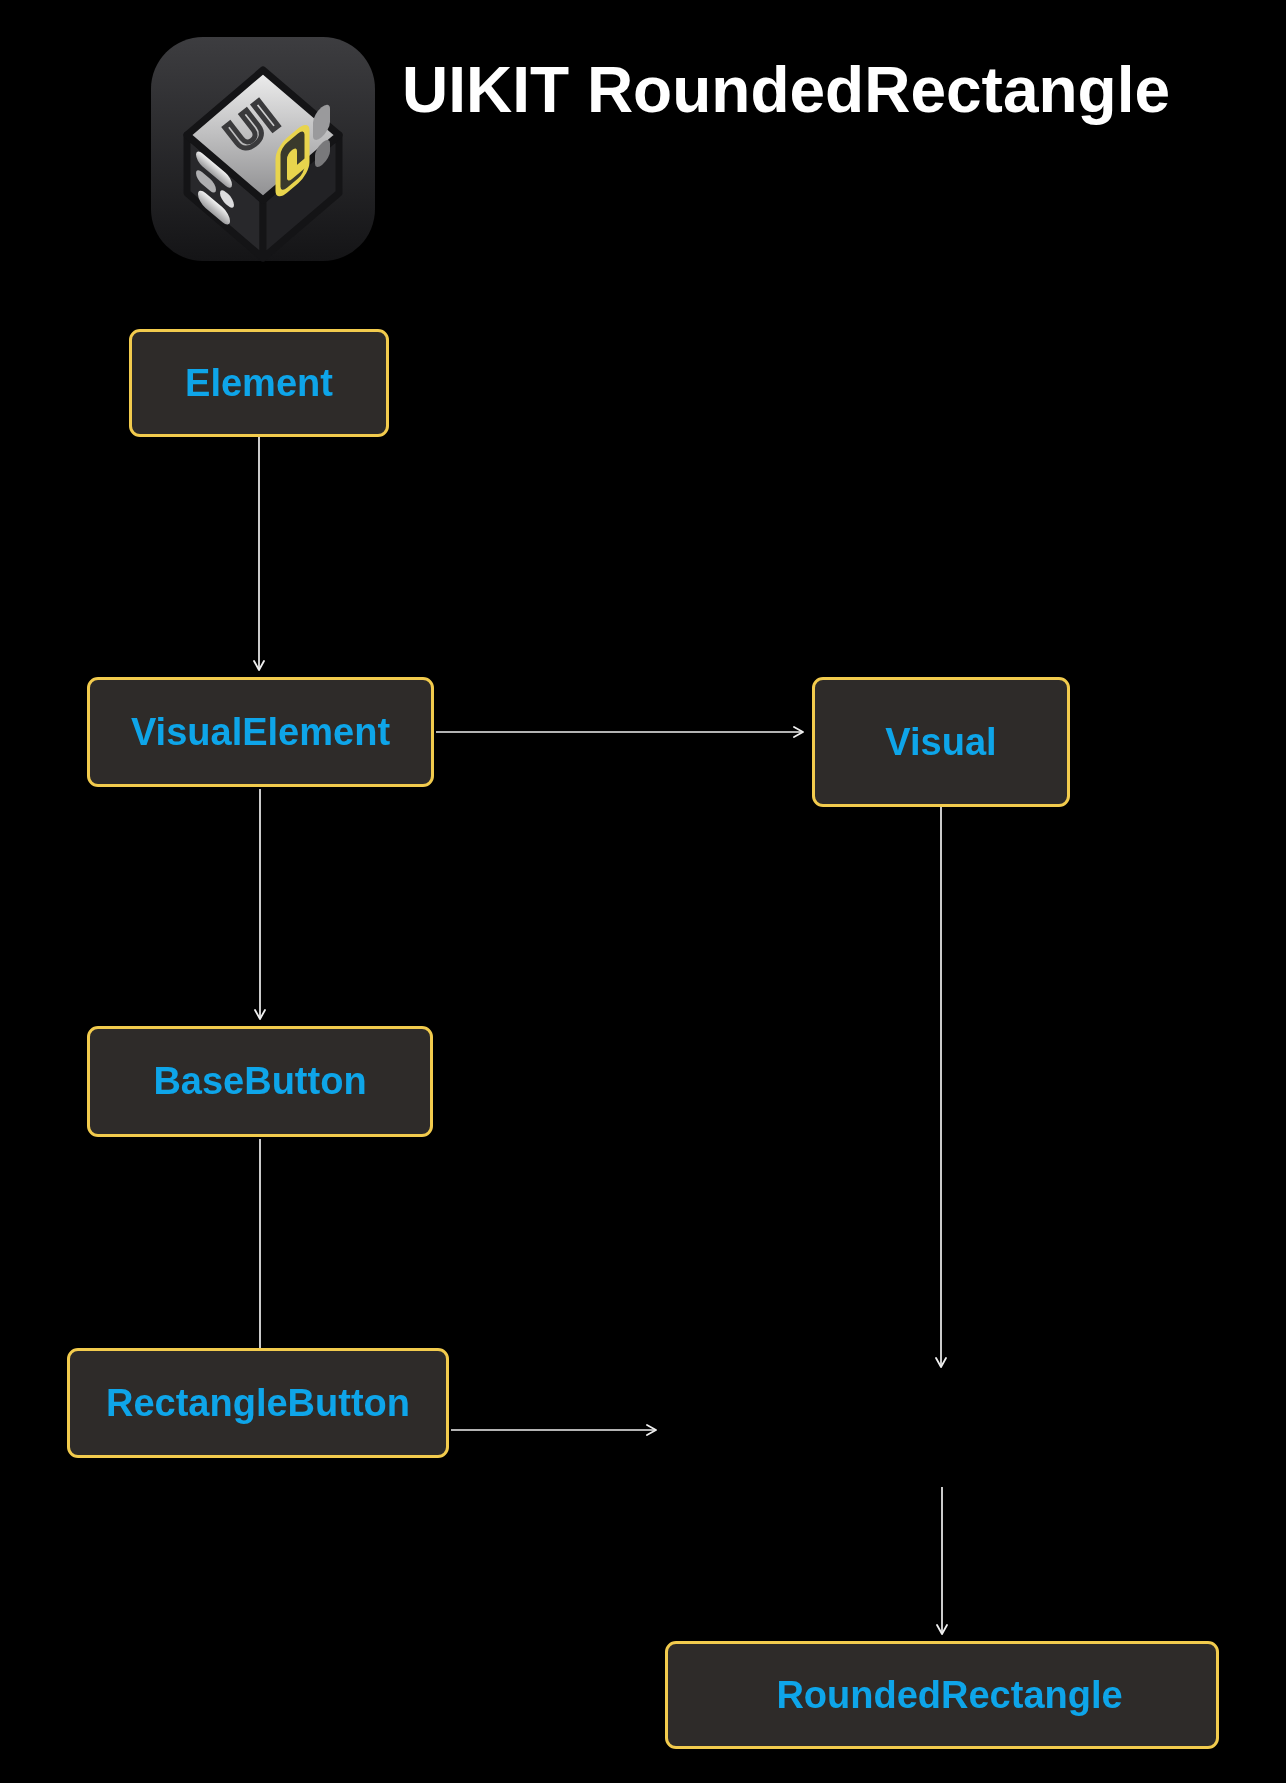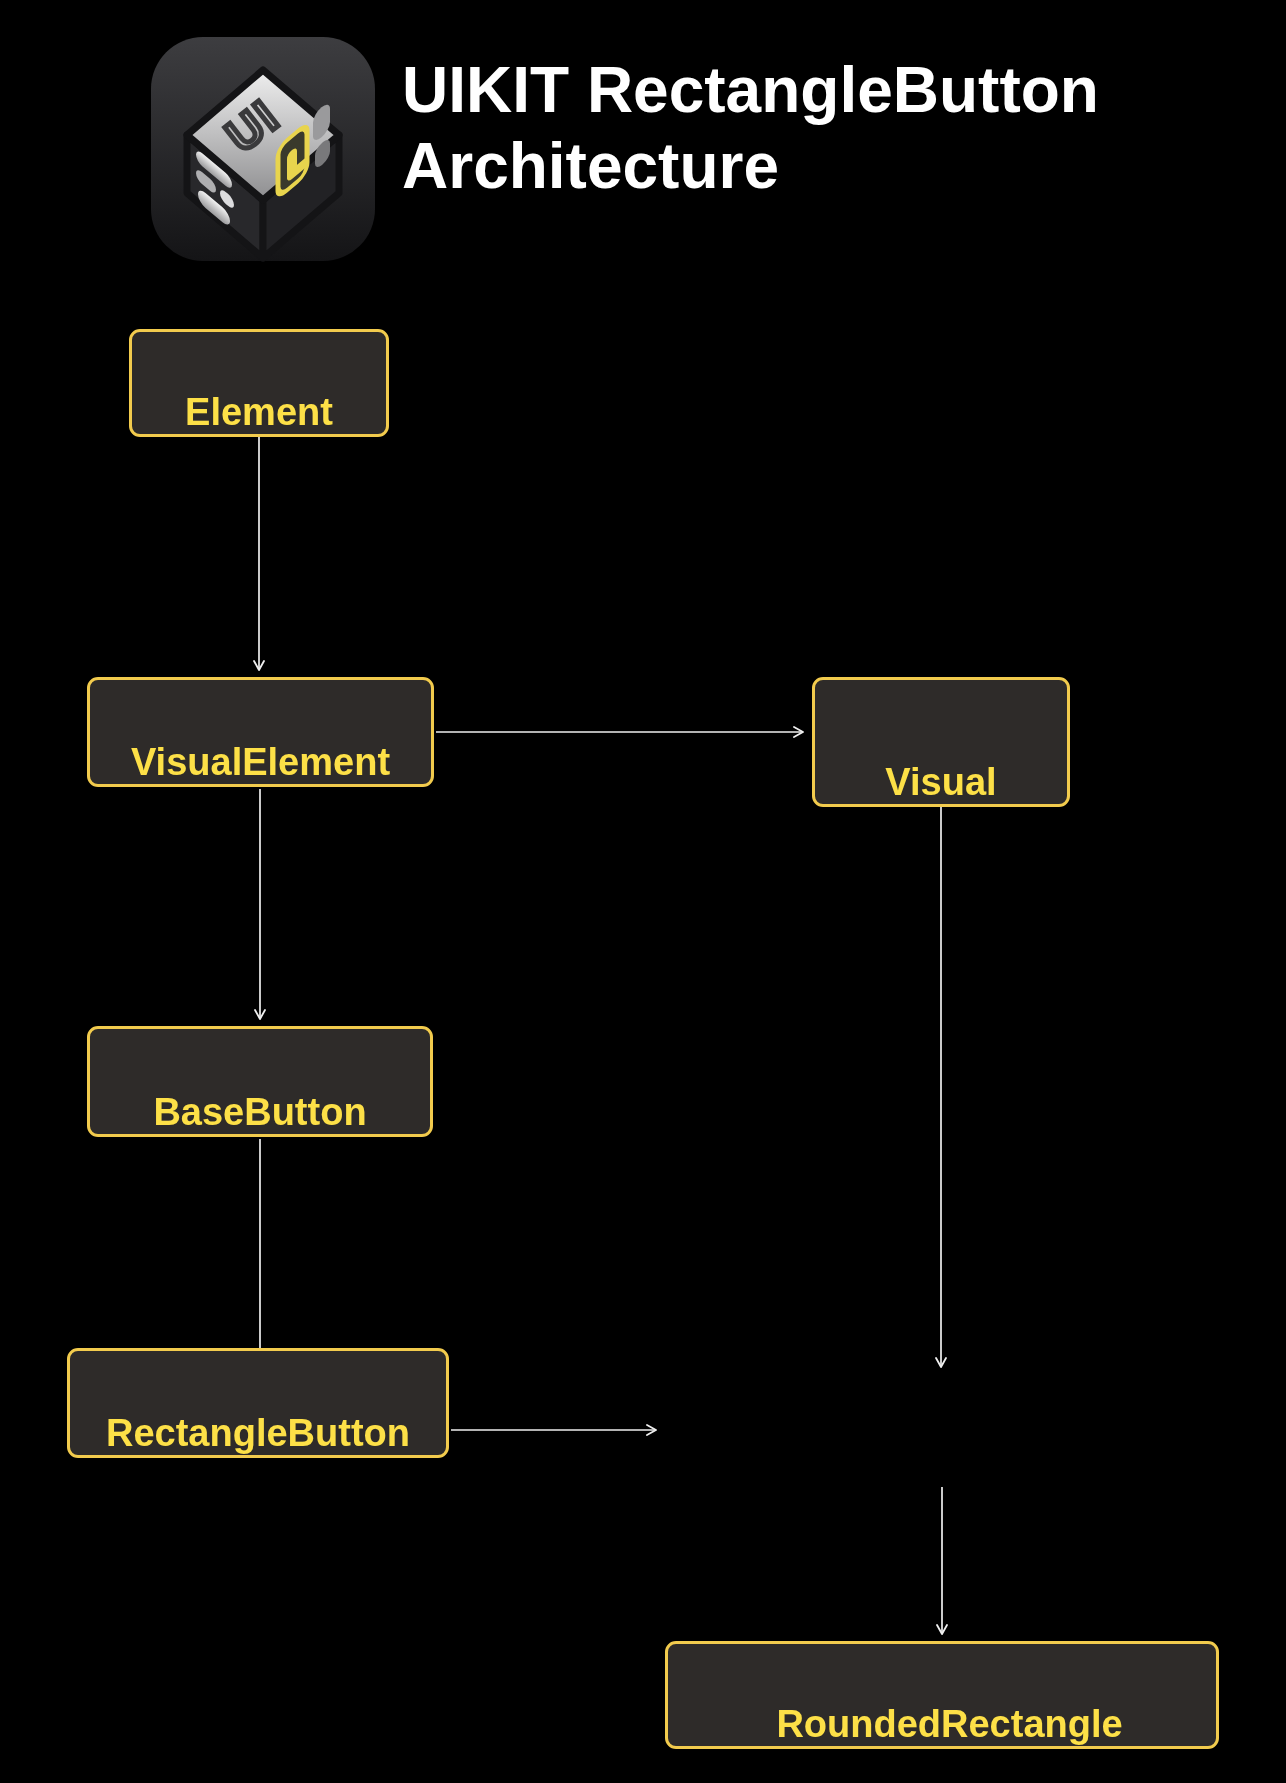--- a/index.html
+++ b/index.html
@@ -10,22 +10,22 @@
   
   .logo{position:absolute;left:150px;top:36px;width:226px;height:226px;}
   .title{
     position:absolute;left:402px;top:52px;width:820px;
     color:#ffffff;font-weight:bold;font-size:64px;line-height:76px;letter-spacing:0px;
   }
   
   .node{
     position:absolute;box-sizing:border-box;
     background:#2e2b29;border:3.5px solid #f2cb4d;border-radius:11px;
-    display:flex;align-items:flex-end;justify-content:center;
-    color:#fde047;font-weight:bold;font-size:38px;white-space:nowrap;
+    display:flex;align-items:center;justify-content:center;
+    color:#0ea5e9;font-weight:bold;font-size:38px;white-space:nowrap;
   }
   #n-element               {left:129px;top:329px; width:260px;height:108px;}
   #n-visualelement         {left:87px; top:677px; width:347px;height:110px;}
   #n-visual                {left:812px;top:677px; width:258px;height:130px;}
   #n-basebutton            {left:87px; top:1026px;width:346px;height:111px;}
   #n-rectanglebutton       {left:67px; top:1348px;width:382px;height:110px;}
   #n-roundedrectanglevisual{left:665px;top:1374px;width:554px;height:111px;}
   #n-roundedrectangle      {left:665px;top:1641px;width:554px;height:108px;padding-left:15px;}
   
   .edges{position:absolute;left:0;top:0;width:1286px;height:1783px;pointer-events:none;}
@@ -70,22 +70,21 @@
     <g transform="translate(123,168) skewY(-40)">
       <rect x="40" y="-56" width="17" height="30" rx="8.5" fill="#9a9a9c"></rect>
       <rect x="42" y="-20" width="15" height="22" rx="7" fill="#79797b"></rect>
       <rect x="5" y="-52" width="29" height="50" rx="9" fill="#3a3a2c" stroke="#e8d44d" stroke-width="5"></rect>
       <rect x="14" y="-38" width="10" height="28" rx="5" fill="#e8d44d"></rect>
       <rect x="14" y="-19" width="22" height="10" rx="5" fill="#e8d44d"></rect>
     </g>
   </svg>
 
   <div class="title">
-    <div>UIKIT RectangleButton</div>
-    <div>Architecture</div>
+    <div>UIKIT RoundedRectangle</div>
   </div>
 
   <svg class="edges" viewBox="0 0 1286 1783" aria-hidden="true">
     <defs>
       <marker id="arrow" markerWidth="16" markerHeight="16" refX="10" refY="6" orient="auto" markerUnits="userSpaceOnUse">
         <path d="M1,1 L10,6 L1,11" fill="none" stroke="#efefef" stroke-width="1.8" stroke-linecap="round" stroke-linejoin="round"></path>
       </marker>
     </defs>
     <g stroke="#efefef" stroke-width="1.7" fill="none">
       <line x1="259" y1="437" x2="259" y2="670" marker-end="url(#arrow)"></line>

